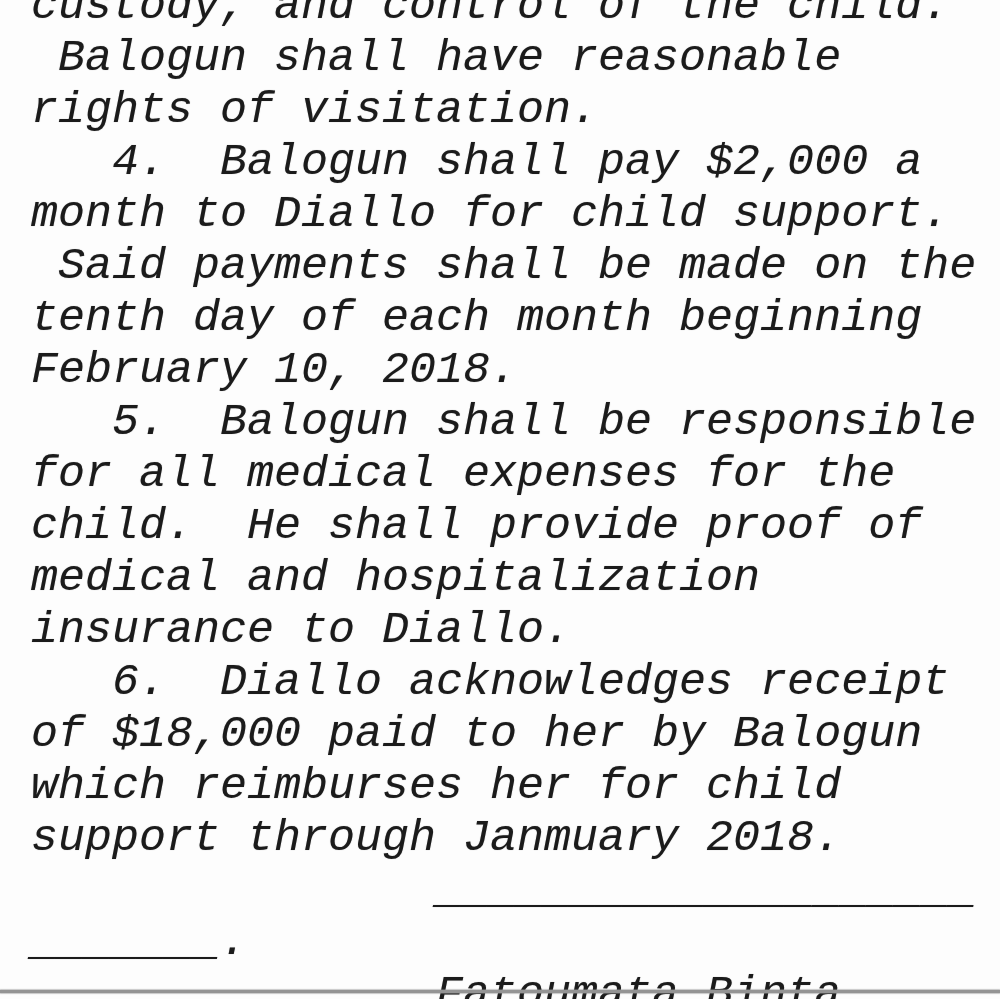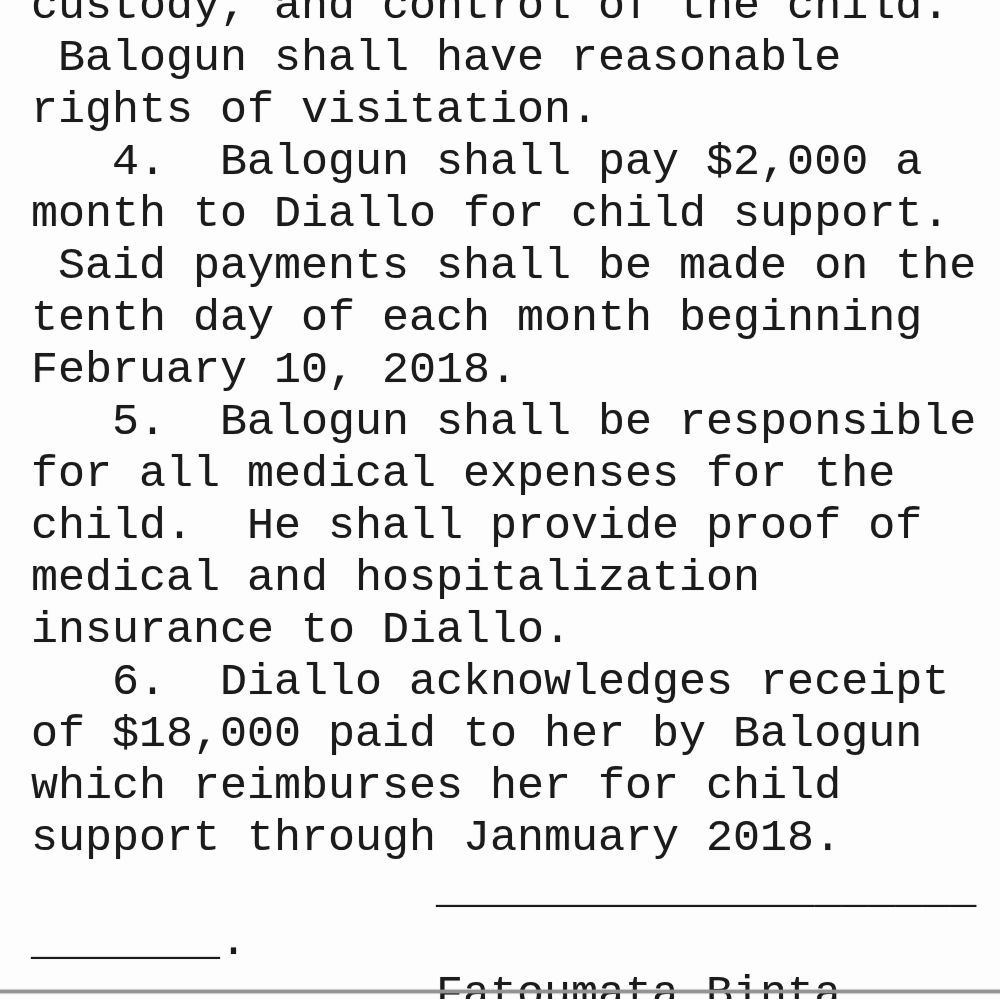--- a/index.html
+++ b/index.html
@@ -11,20 +11,21 @@
     height: 999px;
     overflow: hidden;
     background: #fdfdfd;
     position: relative;
     font-family: "Liberation Mono", "DejaVu Sans Mono", monospace;
   }
   .doc-page {
     position: absolute;
     inset: 0;
     overflow: hidden;
+    font-style: italic;
   }
   .doc-text {
     position: absolute;
     top: -19px;
     left: 31px;
     margin: 0;
     font-family: "Liberation Mono", "DejaVu Sans Mono", monospace;
     font-size: 45px;
     line-height: 52px;
     font-weight: 400;

